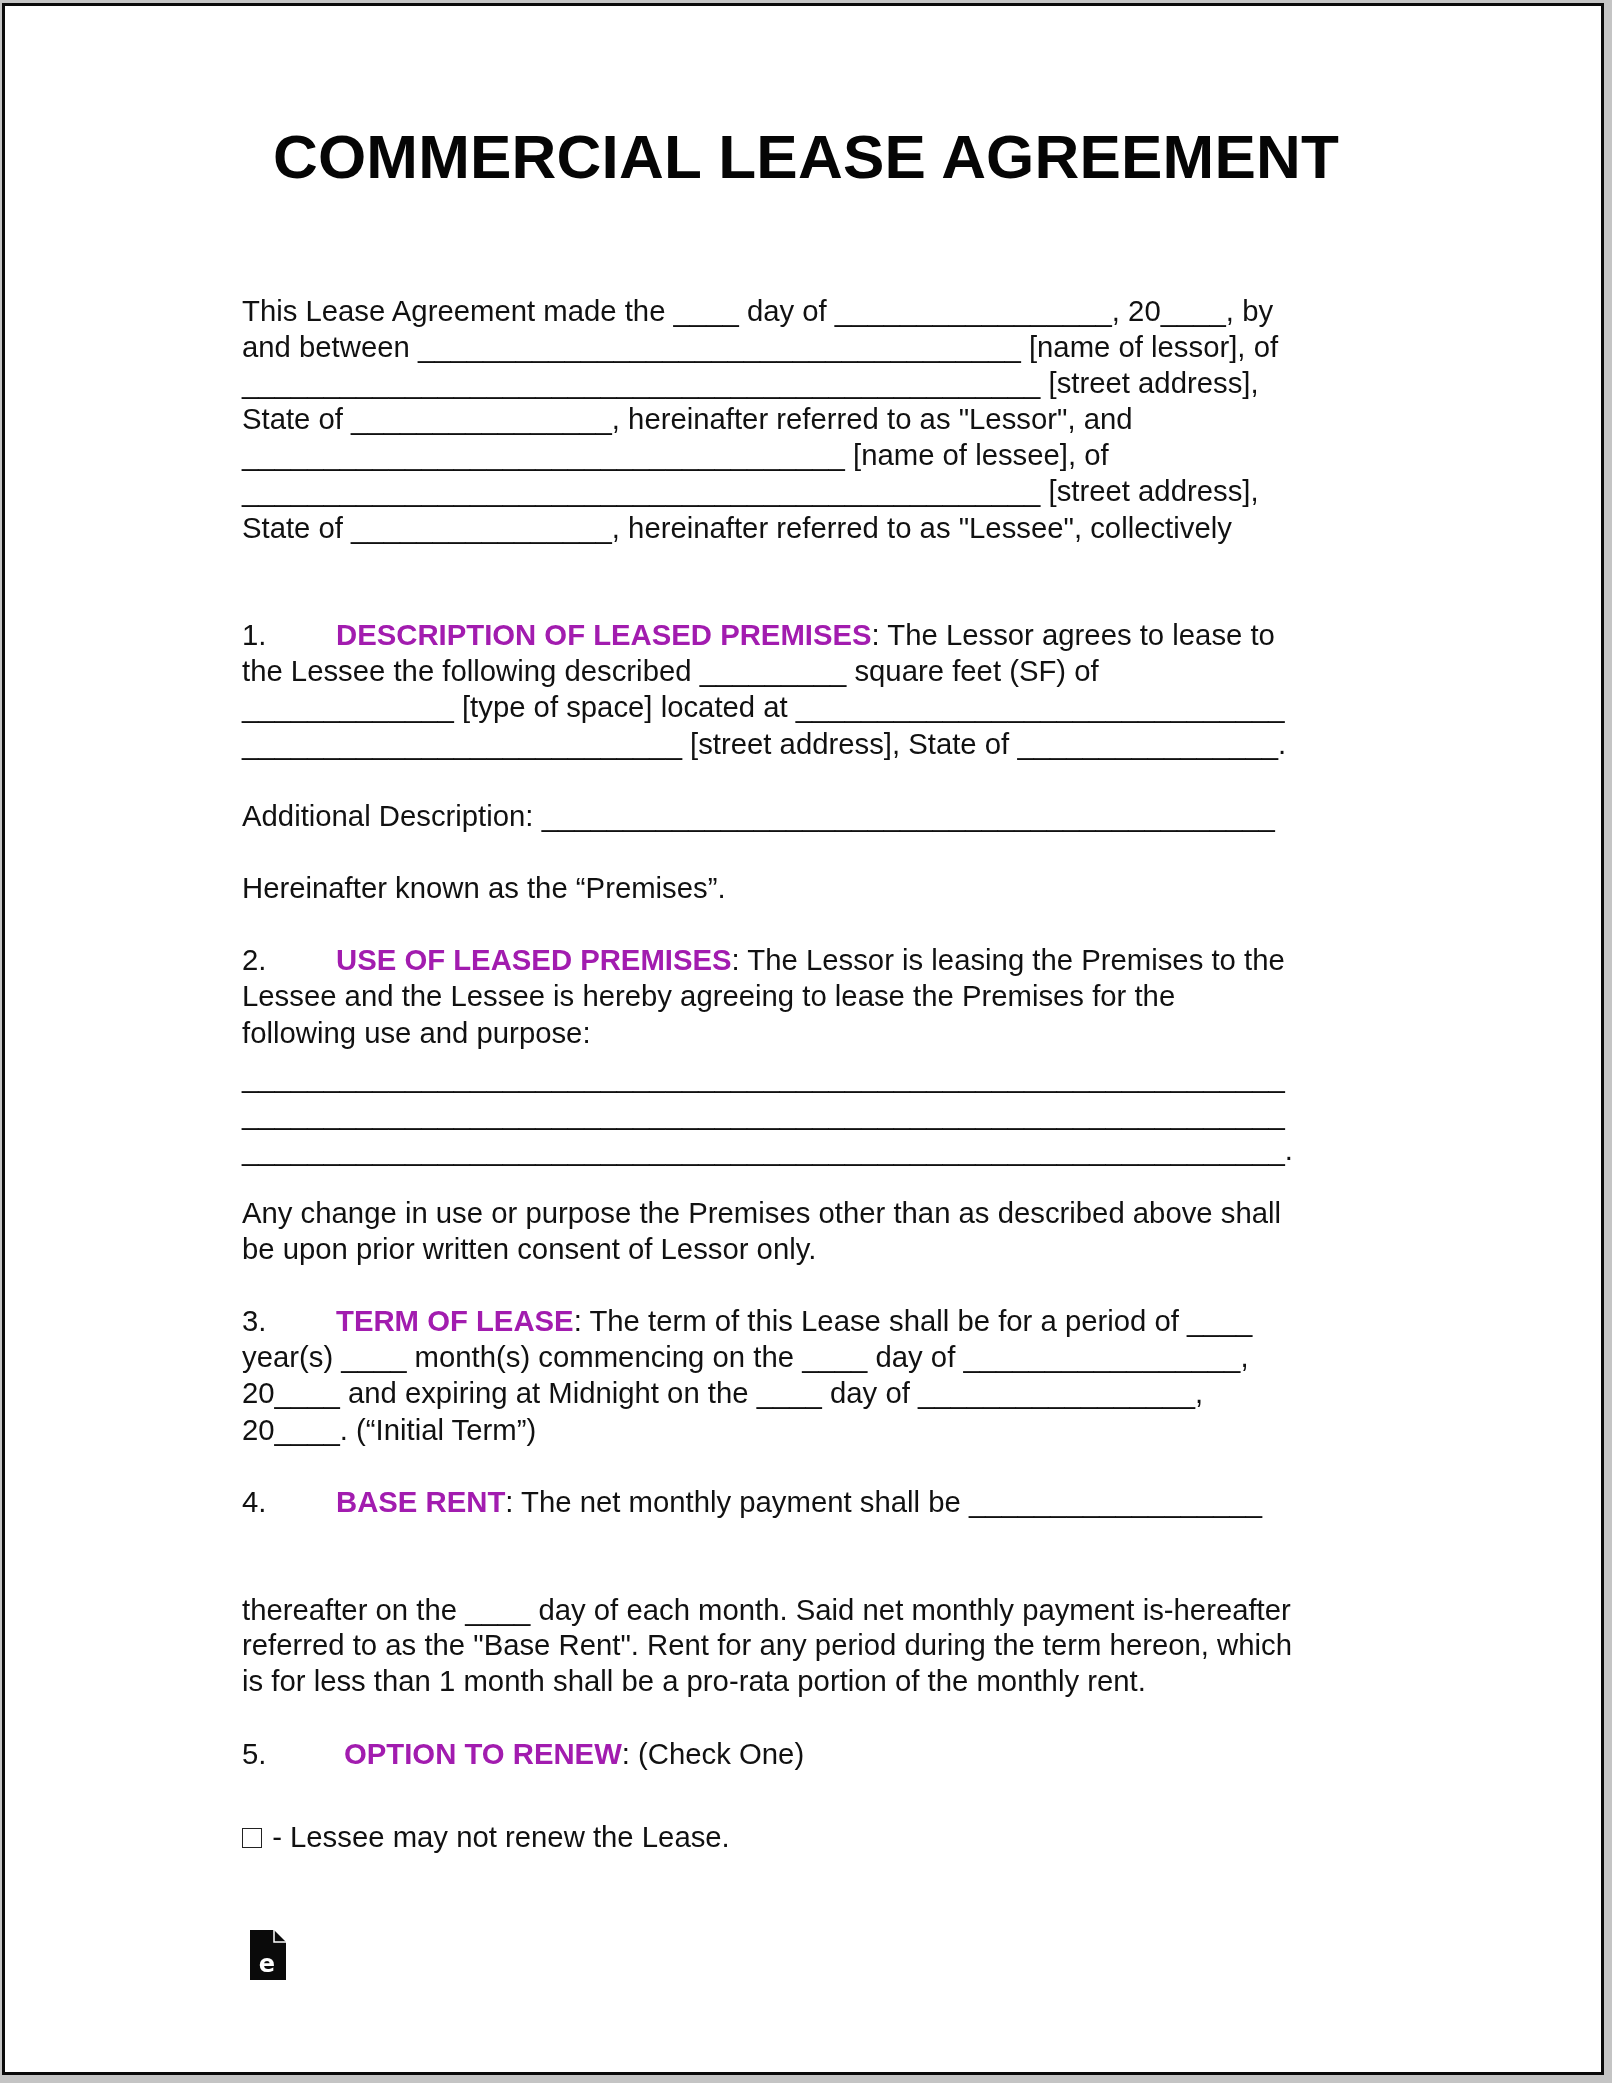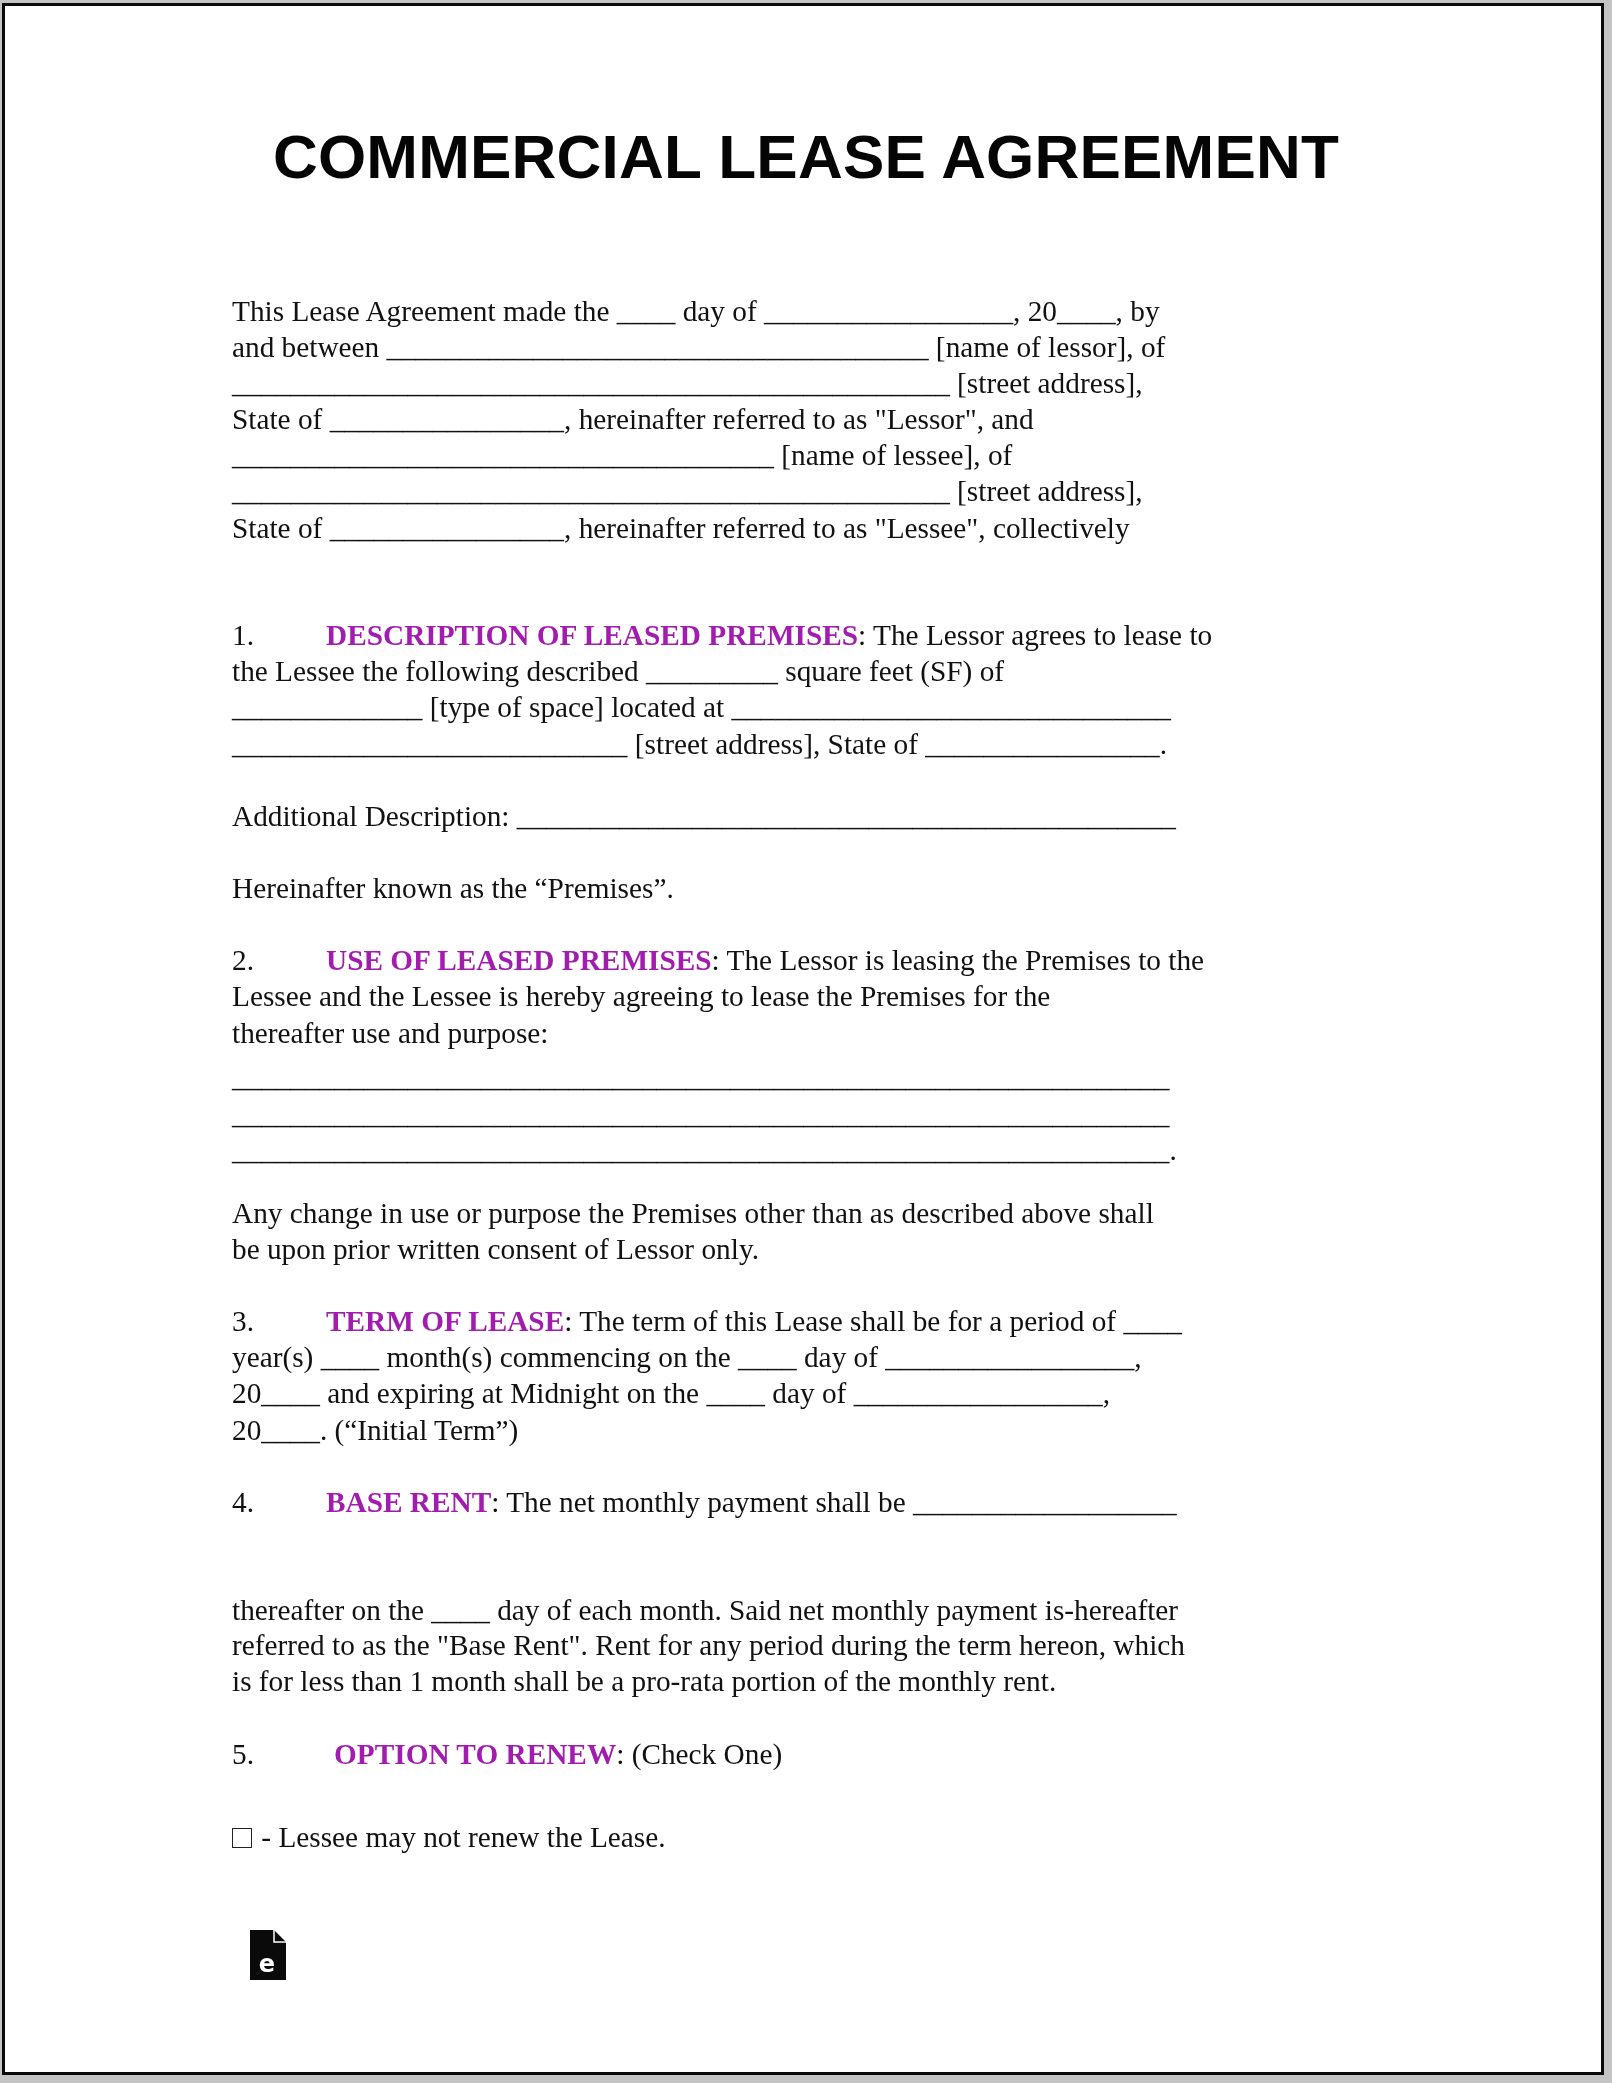--- a/index.html
+++ b/index.html
@@ -8,22 +8,22 @@
     position: absolute; left: 2px; top: 3px; width: 1602px; height: 2072px;
     border: 3px solid #0a0a0a; background: #ffffff; box-sizing: border-box;
   }
   .page { position: absolute; left: 0; top: 0; width: 1280px; height: 2083px; }
   .title {
     position: absolute; left: 0; width: 1612px; top: 122px; text-align: center;
     font-family: "Liberation Sans", sans-serif; font-weight: bold; font-size: 62px;
     color: #050505; line-height: 70px; letter-spacing: 0.2px; margin: 0;
   }
   .ln {
-    position: absolute; left: 232px; white-space: pre;
-    font-family: Liberation Serif, serif; font-size: 29.3px; line-height: 36px;
+    position: absolute; left: 242px; white-space: pre;
+    font-family: Liberation Sans, sans-serif; font-size: 29.3px; line-height: 36px;
     color: #111111;
   }
   .ln b { font-weight: bold; color: #a21caf; }
   .num { display: inline-block; width: 94px; }
   .num5 { display: inline-block; width: 102px; }
   .checkbox {
     display: inline-block; width: 20px; height: 20px; border: 1.8px solid #222;
     vertical-align: -1px; box-sizing: border-box; margin-right: 2px; cursor: pointer;
   }
   .logo { position: absolute; left: 250px; top: 1930px; width: 36px; height: 50px; }
@@ -47,21 +47,21 @@
   <div class="ln" style="top:617px"><span class="num">1.</span><b>DESCRIPTION OF LEASED PREMISES</b><span>: The Lessor agrees to lease to</span></div>
   <div class="ln" style="top:653px">the Lessee the following described _________ square feet (SF) of</div>
   <div class="ln" style="top:689px">_____________ [type of space] located at ______________________________</div>
   <div class="ln" style="top:726px">___________________________ [street address], State of ________________.</div>
 
   <div class="ln" style="top:798px">Additional Description: _____________________________________________</div>
   <div class="ln" style="top:870px">Hereinafter known as the “Premises”.</div>
 
   <div class="ln" style="top:942px"><span class="num">2.</span><b>USE OF LEASED PREMISES</b><span>: The Lessor is leasing the Premises to the</span></div>
   <div class="ln" style="top:978px">Lessee and the Lessee is hereby agreeing to lease the Premises for the</div>
-  <div class="ln" style="top:1015px">thereafter use and purpose:</div>
+  <div class="ln" style="top:1015px">following use and purpose:</div>
   <div class="ln" style="top:1059px">________________________________________________________________</div>
   <div class="ln" style="top:1096px">________________________________________________________________</div>
   <div class="ln" style="top:1132px">________________________________________________________________.</div>
 
   <div class="ln" style="top:1195px">Any change in use or purpose the Premises other than as described above shall</div>
   <div class="ln" style="top:1231px">be upon prior written consent of Lessor only.</div>
 
   <div class="ln" style="top:1303px"><span class="num">3.</span><b>TERM OF LEASE</b><span>: The term of this Lease shall be for a period of ____</span></div>
   <div class="ln" style="top:1339px">year(s) ____ month(s) commencing on the ____ day of _________________,</div>
   <div class="ln" style="top:1375px">20____ and expiring at Midnight on the ____ day of _________________,</div>

